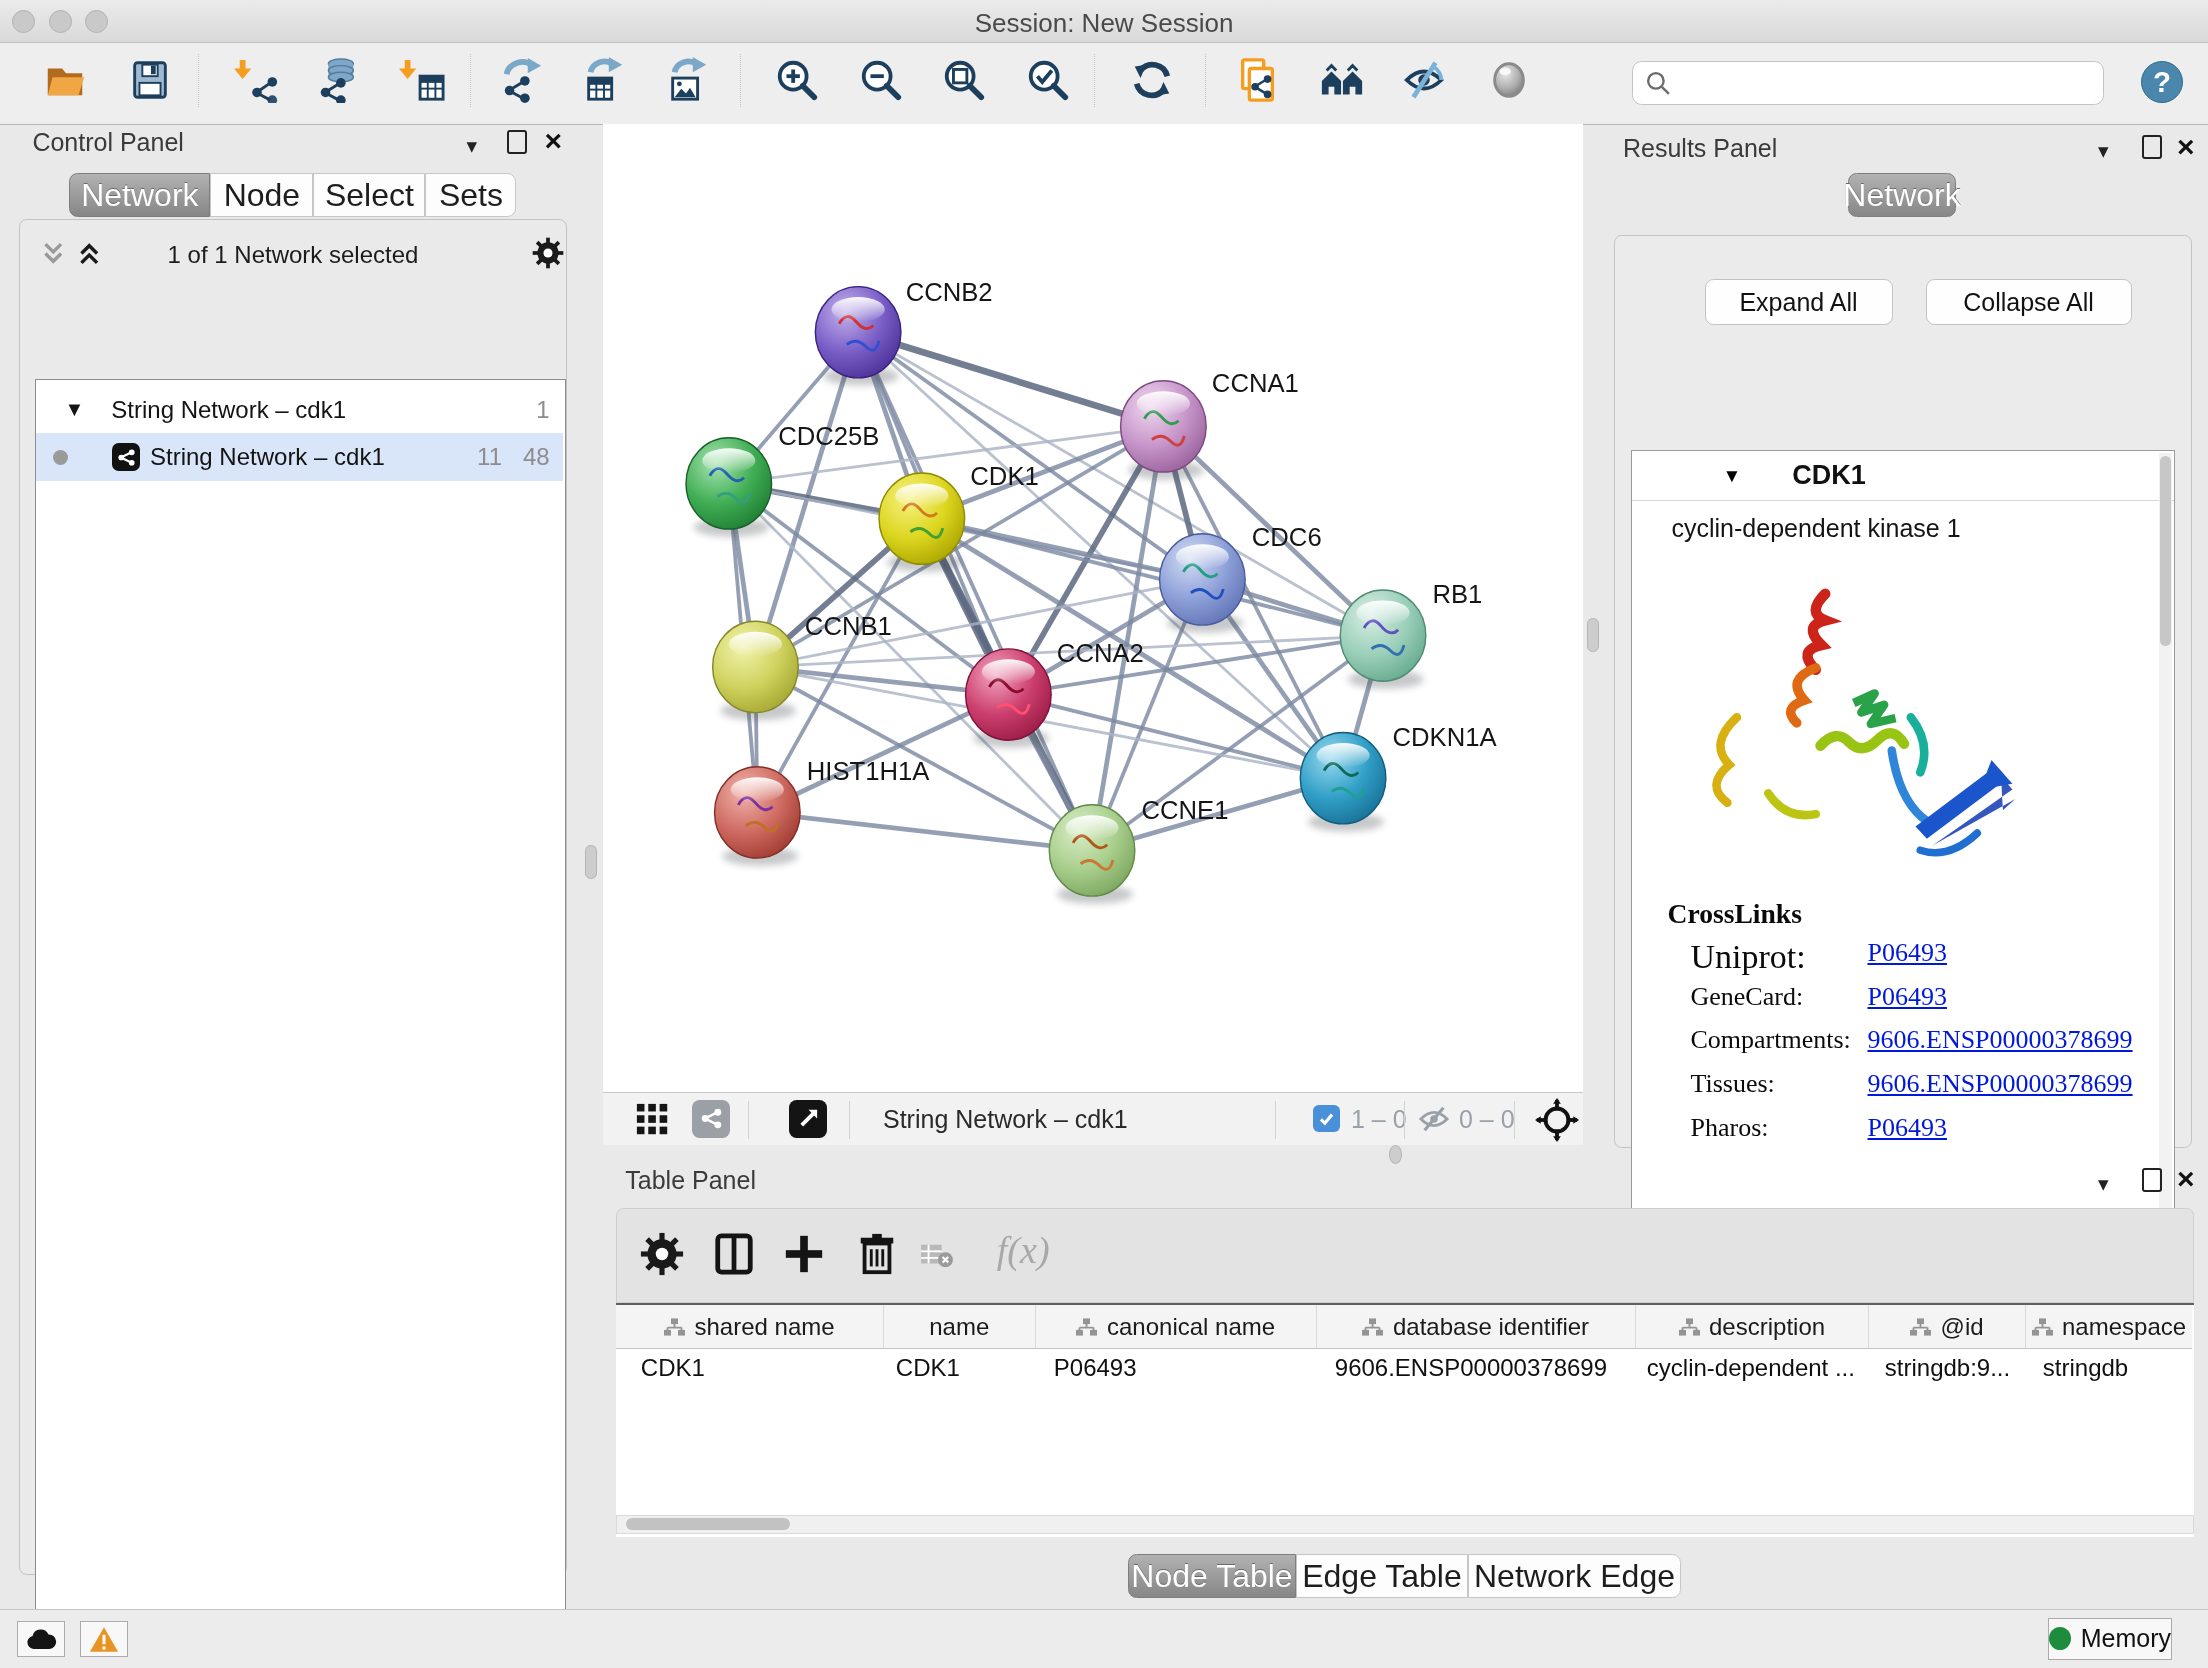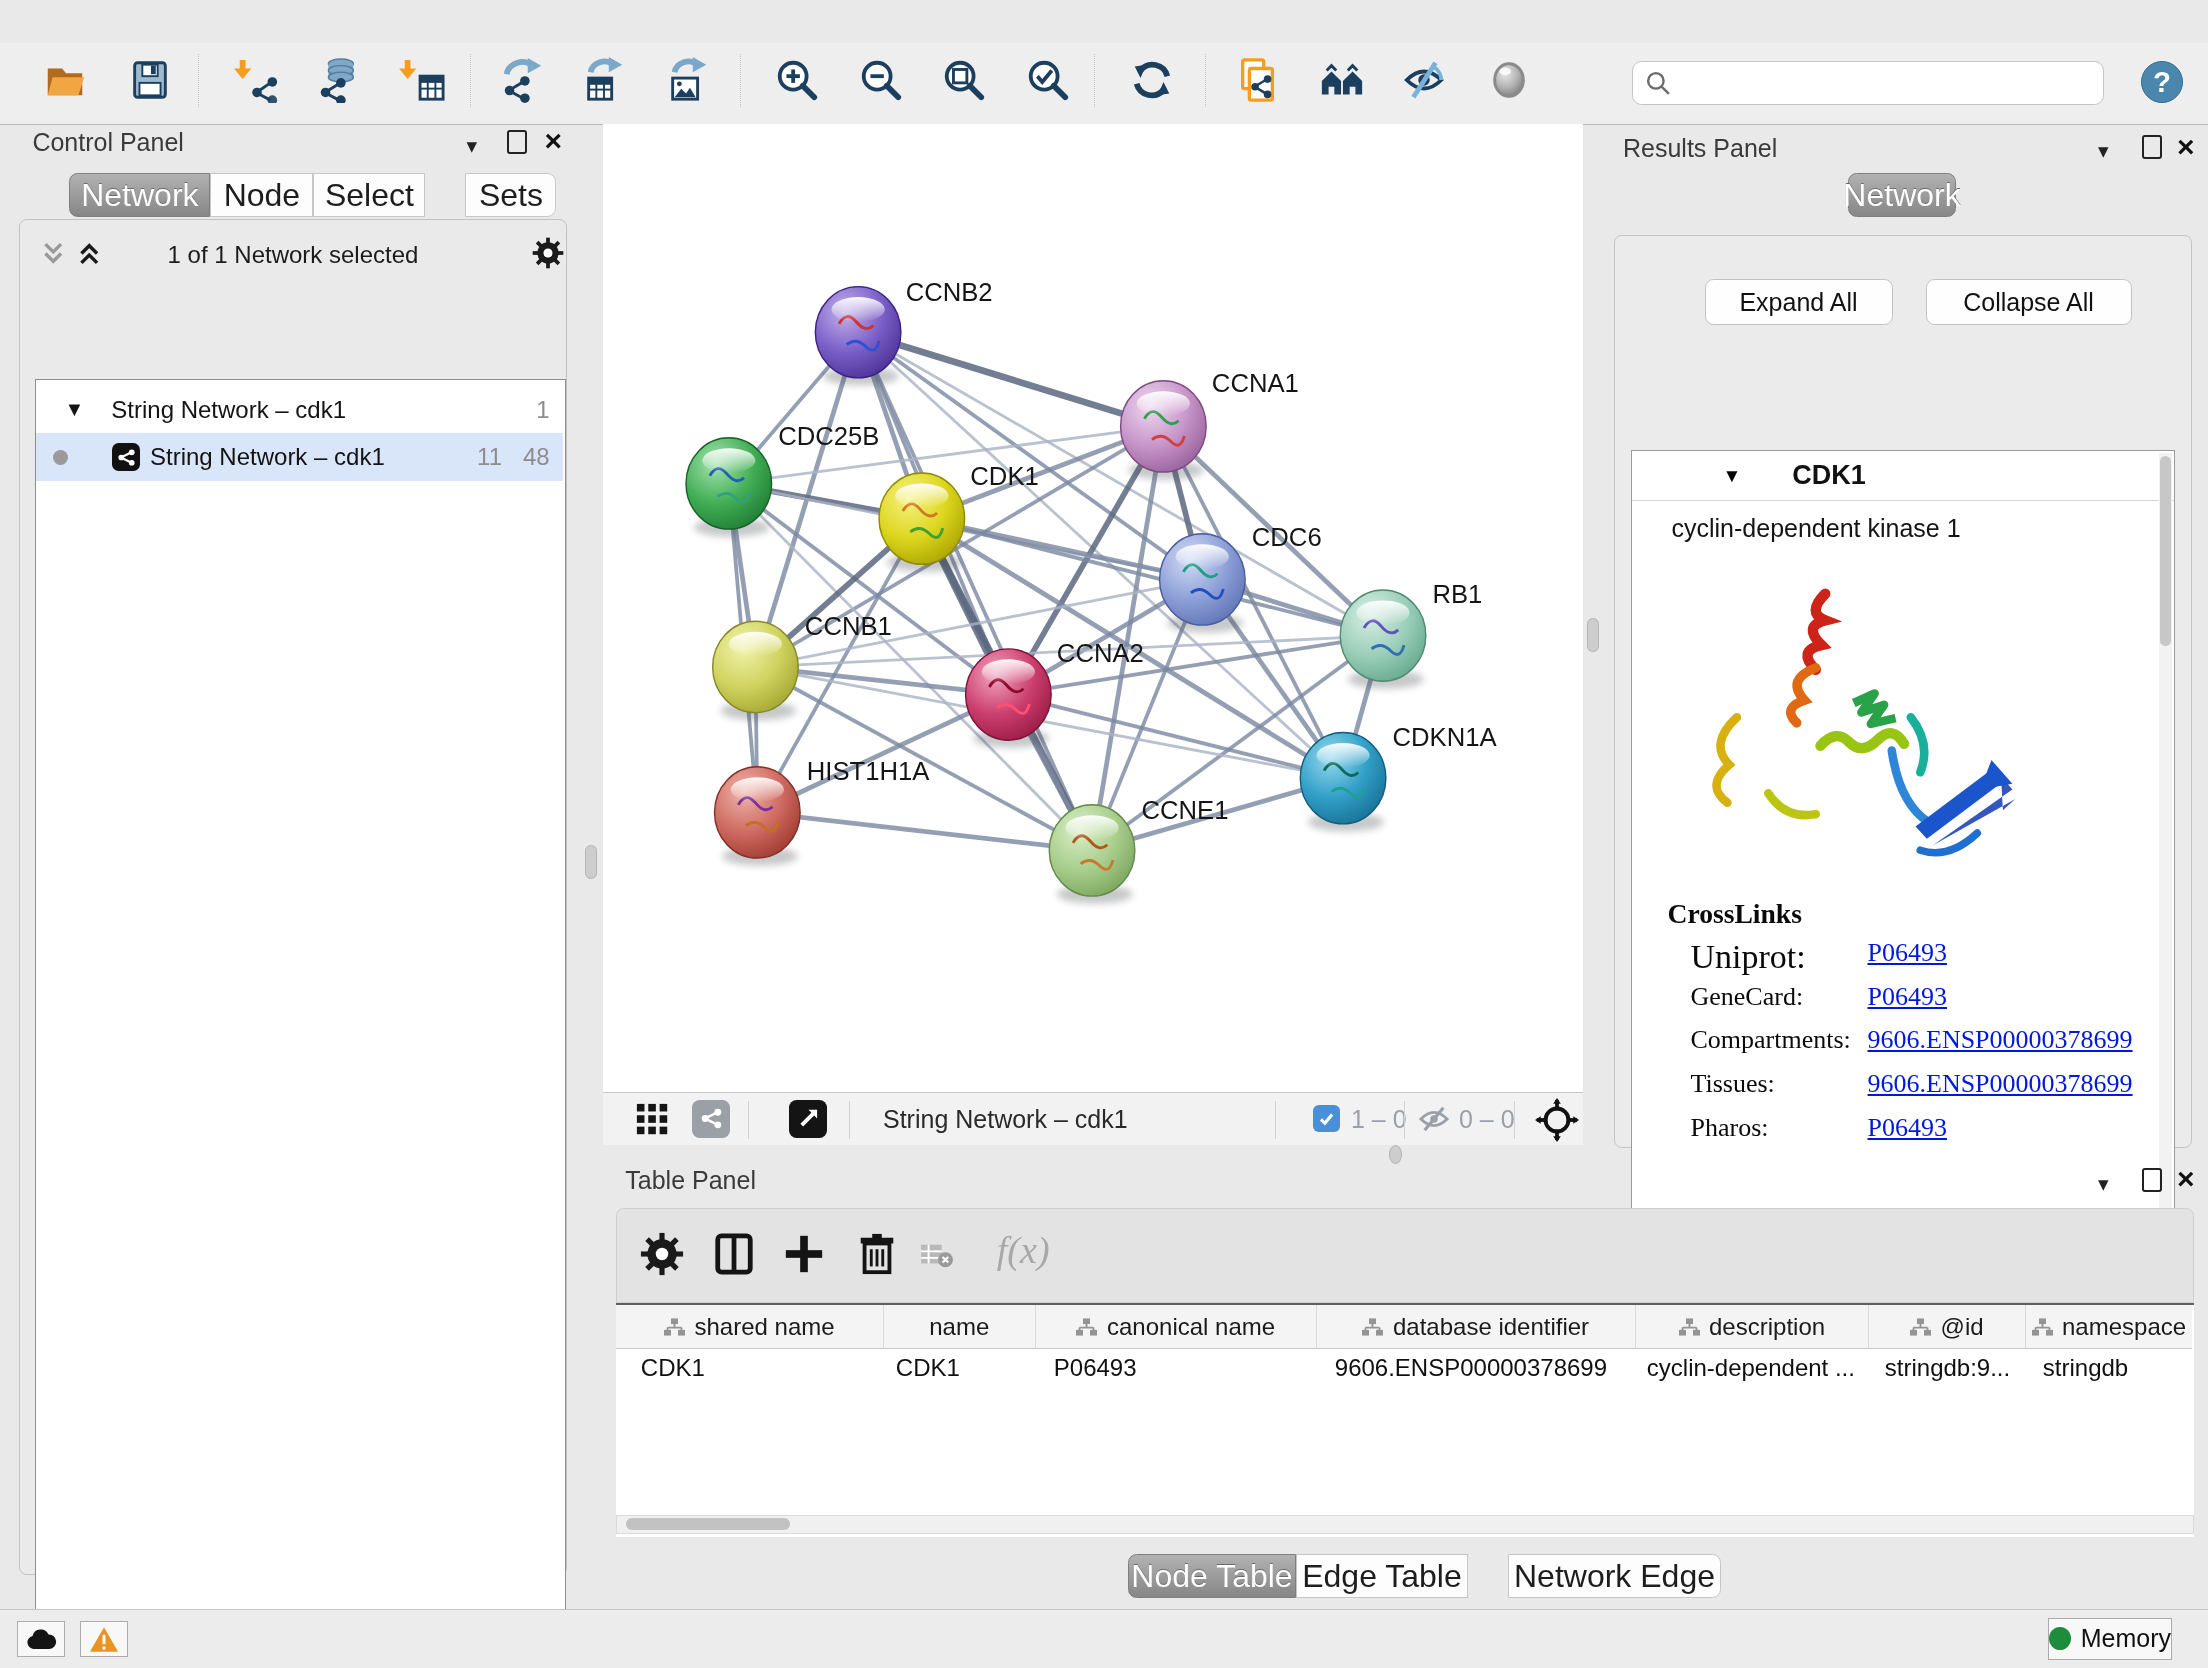--- a/index.html
+++ b/index.html
@@ -20,21 +20,21 @@
 
   
   .ptitle{font-size:25px;color:#3a3a3a;}
   .floatsq{width:16px;height:20px;border:2.9px solid #222;border-radius:2.9px;cursor:pointer;}
   .closex{font-size:30px;font-weight:bold;color:#111;line-height:25px;cursor:pointer;}
   .dropdn{color:#222;font-size:21px;cursor:pointer;}
 
   .tab{position:absolute;height:44px;background:#fdfdfd;border:1px solid #c6c6c6;color:#1d1d1d;font-size:32px;display:flex;align-items:center;justify-content:center;cursor:pointer;box-sizing:border-box;}
   .tab.sel{background:linear-gradient(#b2b2b2,#868686);color:#fff;border-color:#7e7e7e;text-shadow:0 -1px 0 #6a6a6a;}
   .tab.first{border-radius:8.6px 0 0 8.6px;}
-  .tab.last{border-radius:0 8.6px 8.6px 0;margin-left:40px;}
+  .tab.last{border-radius:0 8.6px 8.6px 0;}
 
   
   #cpanel{left:11.4px;top:124px;width:563px;height:1459px;}
   #cbox{left:7.6px;top:95px;width:546px;height:1354px;background:#eaeaea;border:1px solid #c2c2c2;border-radius:7.6px;}
   #ctree{left:15px;top:159px;width:531px;height:1274px;background:#fff;border:1.9px solid #8d8d8d;box-sizing:border-box;}
   .trow{position:absolute;left:0;width:527px;height:48px;display:flex;align-items:center;font-size:24px;color:#141414;cursor:pointer;}
   .cnt{color:#8d8d8d;}
 
   
   #netarea{left:603px;top:124px;width:980px;height:968px;background:#ffffff;}
@@ -98,20 +98,26 @@
         </g>
         <circle cx="12" cy="12" r="8"></circle>
       </g>
       <circle cx="12" cy="12" r="3.4" fill="#ffffff"></circle>
     </symbol>
   </defs>
 </svg>
 
 <div id="app">
 
+  <div id="titlebar" class="ab nosel">
+    <div class="ab tlight" style="left:12.4px"></div>
+    <div class="ab tlight" style="left:49px"></div>
+    <div class="ab tlight" style="left:85px"></div>
+    <div id="wintitle" class="ab">Session: New Session</div>
+  </div>
 
   <div id="toolbar" class="ab nosel">
     <span class="tbi" style="left:42px">
       <svg viewBox="0 0 48 48">
           <path d="M6 12 h15 l4 5 h17 v23 H6 z" fill="#b26a1e"></path>
           <path d="M11 21 h33 l-6 19 H6 z" fill="#f0a743"></path>
         </svg>
     </span>
     <span class="tbi" style="left:127px">
       <svg viewBox="0 0 48 48">

